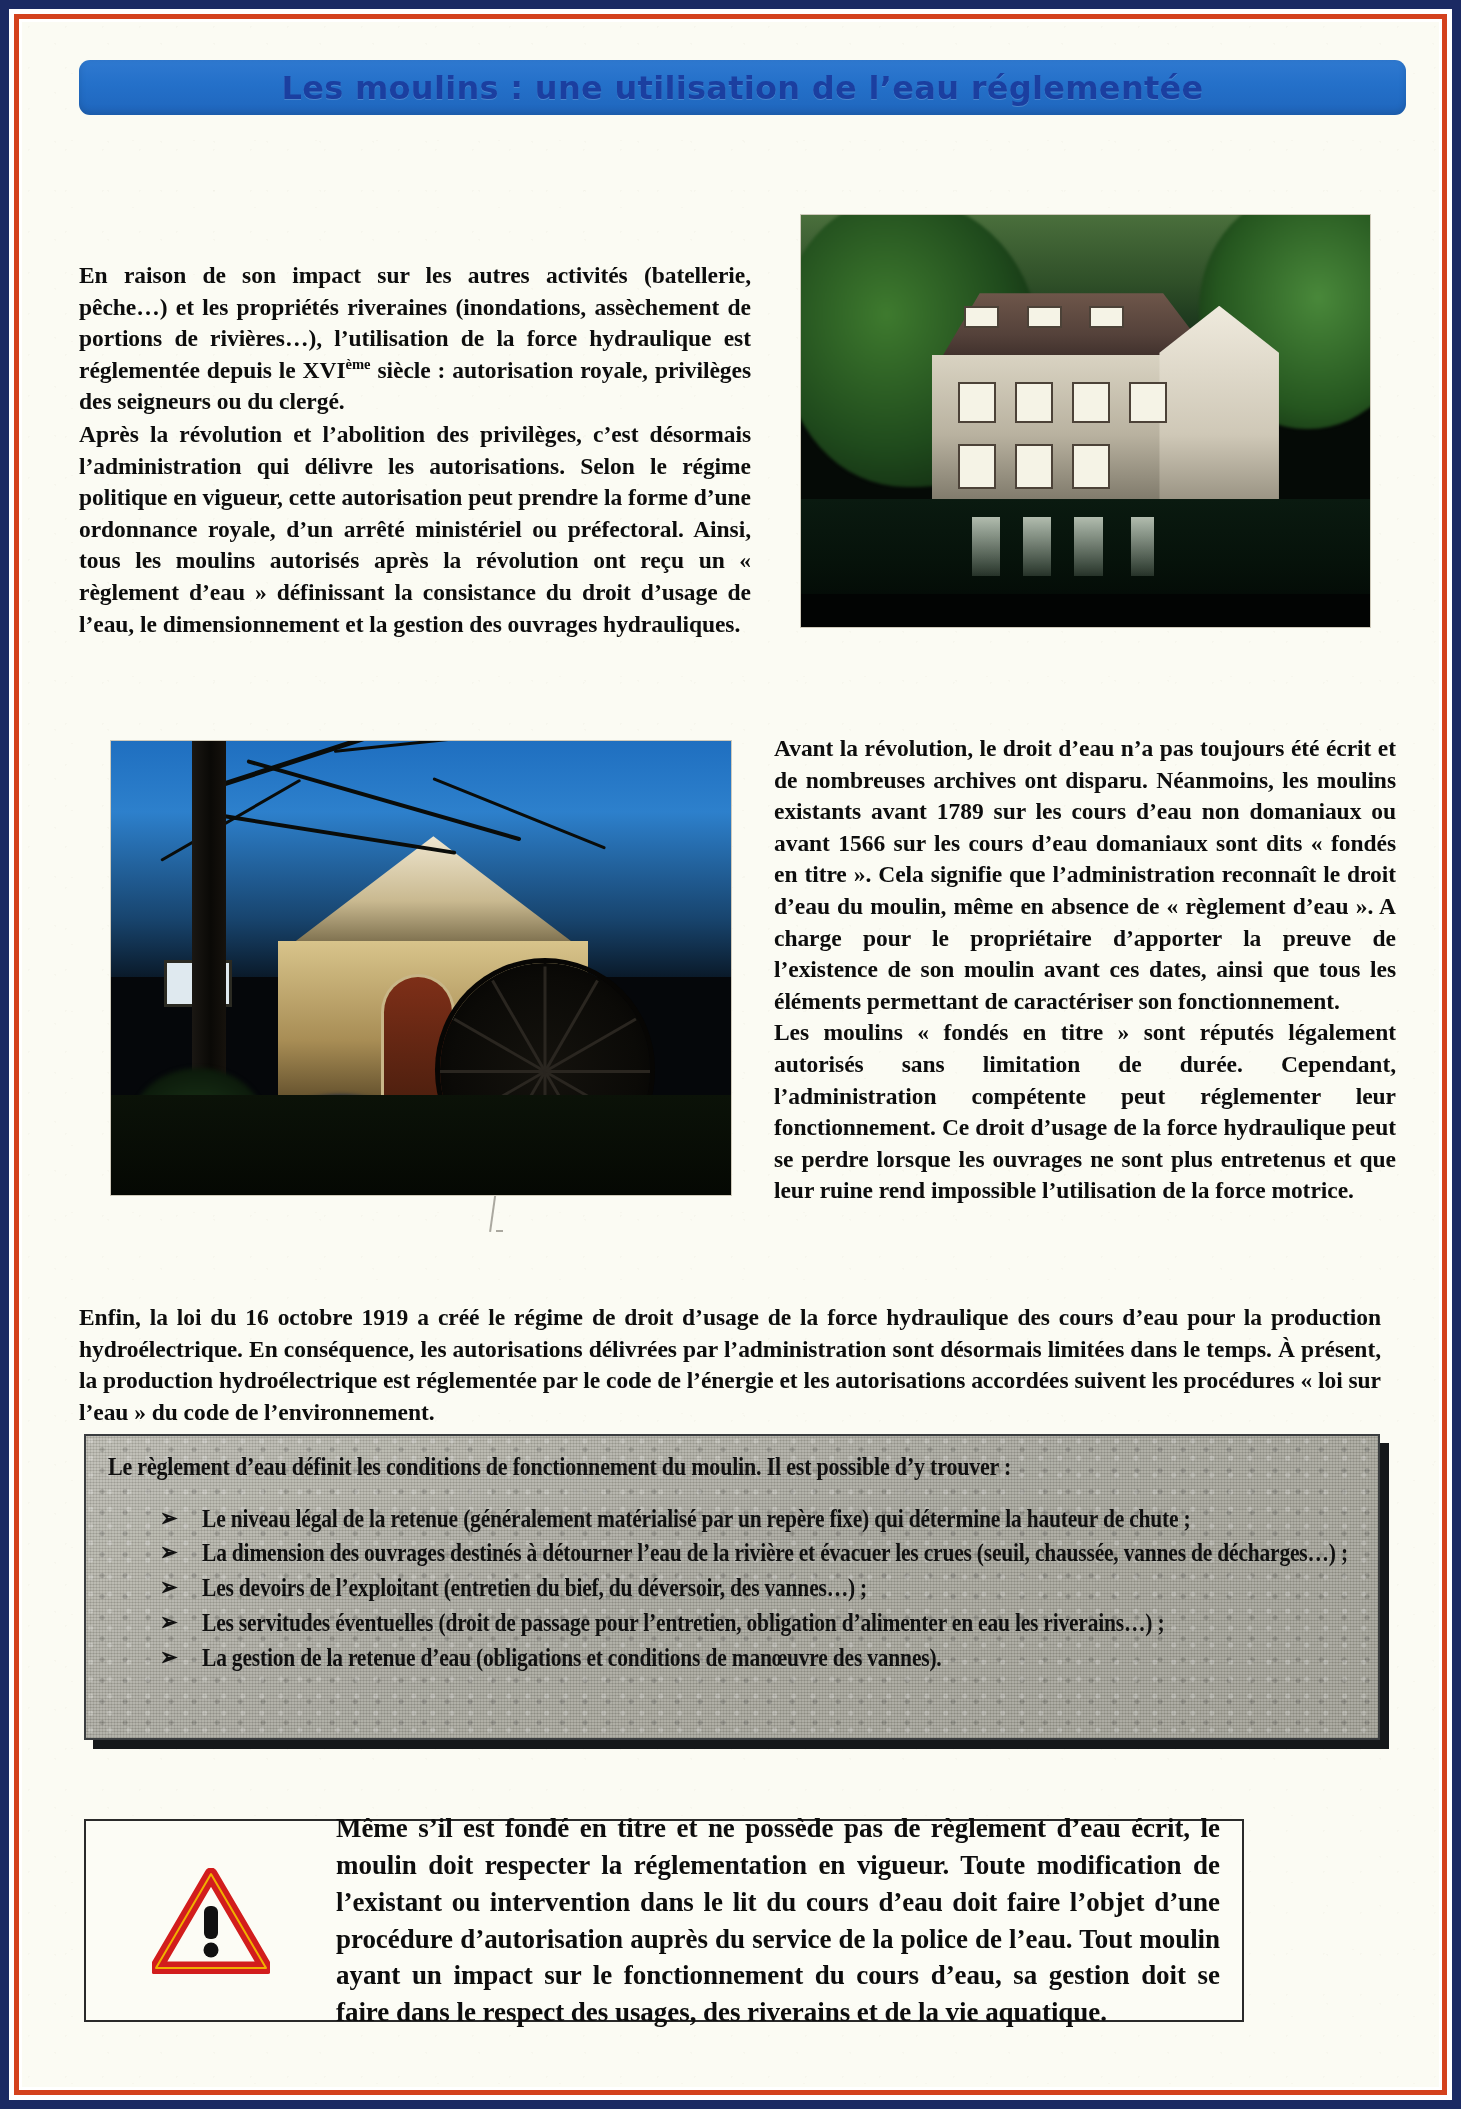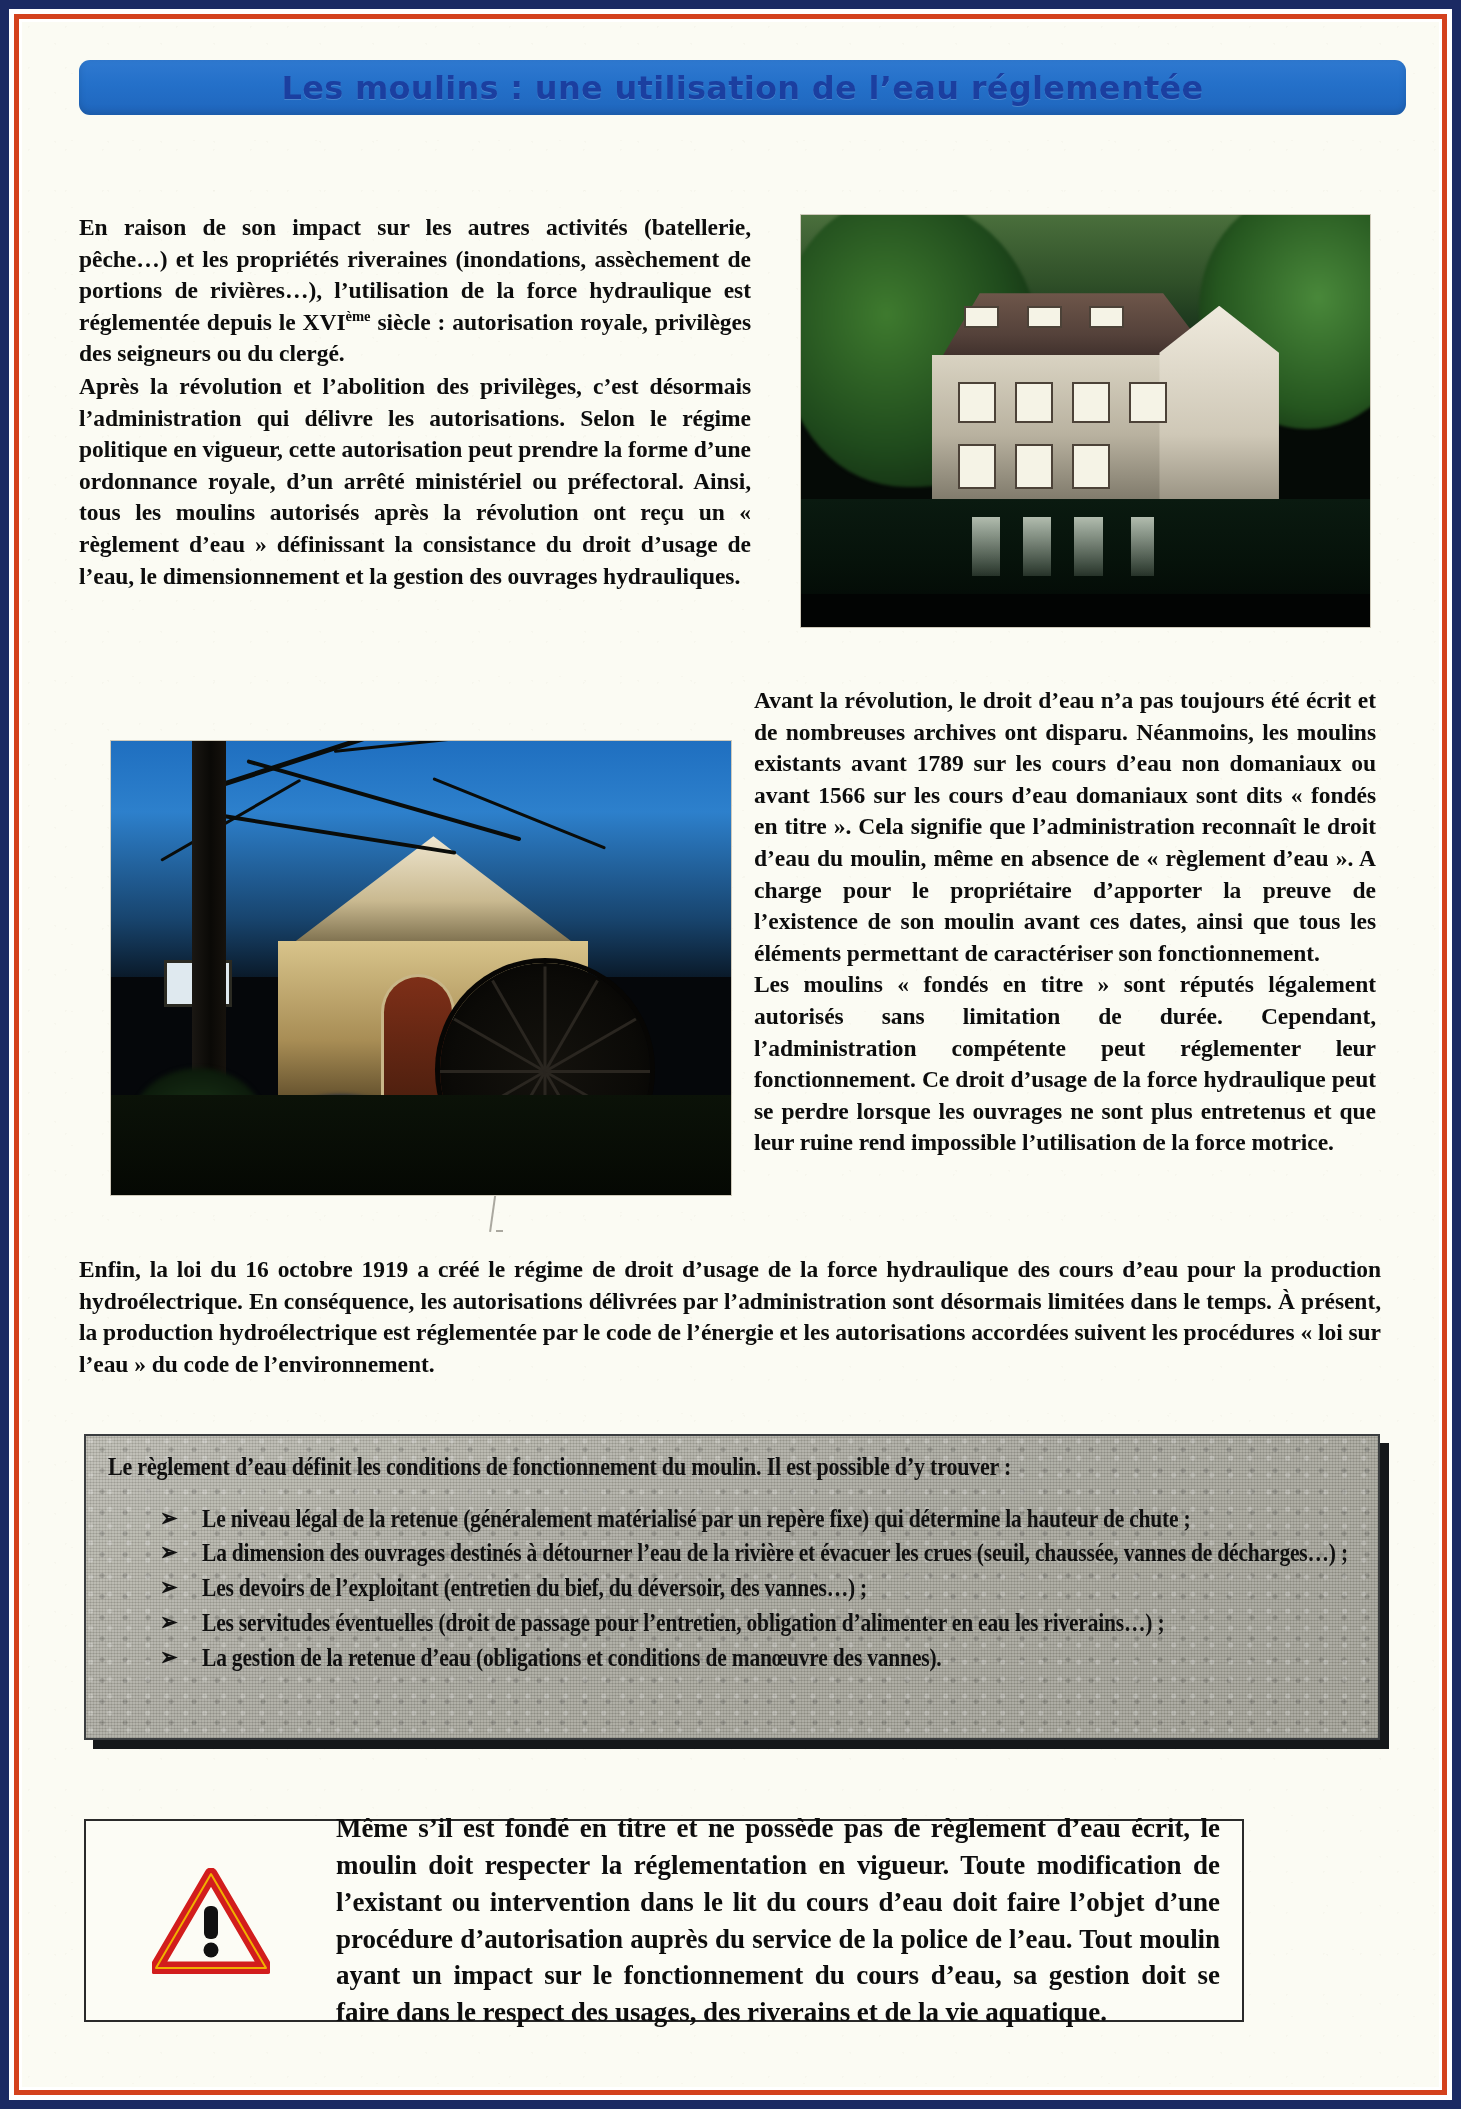--- a/index.html
+++ b/index.html
@@ -82,20 +82,21 @@
   .para {
     position: absolute;
     font-size: 23.5px;
     line-height: 1.345;
     color: #0d0d0d;
     text-align: justify;
     text-justify: inter-word;
     font-weight: bold;
     letter-spacing: -.05px;
     z-index: 2;
+    margin-top: 48px;
   }
 
   
   .photo {
     position: absolute;
     z-index: 2;
     overflow: hidden;
     border: 1px solid #cfcabb;
     box-sizing: border-box;
   }
@@ -394,21 +395,21 @@
       <div class="ph2-bush" style="left:3%;top:72%;width:22%;height:26%;background:radial-gradient(ellipse,#1d3a1a 0%, #0d1c0c 65%, #040704 100%);"></div>
       <div class="ph2-ground"></div>
     </div>
 
     <div class="para" id="intro-col" style="left:57px; top:190px; width:672px;">
       <span>En raison de son impact sur les autres activités (batellerie, pêche…) et les propriétés riveraines (inondations, assèchement de portions de rivières…), l’utilisation de la force hydraulique est réglementée depuis le XVI</span><sup style="font-size:.62em; font-weight:bold;">ème</sup><span> siècle : autorisation royale, privilèges des seigneurs ou du clergé.</span>
       <div style="height:1px;"></div>
       <div>Après la révolution et l’abolition des privilèges, c’est désormais l’administration qui délivre les autorisations. Selon le régime politique en vigueur, cette autorisation peut prendre la forme d’une ordonnance royale, d’un arrêté ministériel ou préfectoral. Ainsi, tous les moulins autorisés après la révolution ont reçu un « règlement d’eau » définissant la consistance du droit d’usage de l’eau, le dimensionnement et la gestion des ouvrages hydrauliques.</div>
     </div>
 
-    <div class="para" id="fonde-col" style="left:732px; top:663px; width:622px;">
+    <div class="para" id="fonde-col" style="left:752px; top:663px; width:622px;">
       <div>Avant la révolution, le droit d’eau n’a pas toujours été écrit et de nombreuses archives ont disparu. Néanmoins, les moulins existants avant 1789 sur les cours d’eau non domaniaux ou avant 1566 sur les cours d’eau domaniaux sont dits « fondés en titre ». Cela signifie que l’administration reconnaît le droit d’eau du moulin, même en absence de « règlement d’eau ». A charge pour le propriétaire d’apporter la preuve de l’existence de son moulin avant ces dates, ainsi que tous les éléments permettant de caractériser son fonctionnement.</div>
       <div>Les moulins « fondés en titre » sont réputés légalement autorisés sans limitation de durée. Cependant, l’administration compétente peut réglementer leur fonctionnement. Ce droit d’usage de la force hydraulique peut se perdre lorsque les ouvrages ne sont plus entretenus et que leur ruine rend impossible l’utilisation de la force motrice.</div>
     </div>
 
     <div class="para" id="loi-1919" style="left:57px; top:1232px; width:1302px;">Enfin, la loi du 16 octobre 1919 a créé le régime de droit d’usage de la force hydraulique des cours d’eau pour la production hydroélectrique. En conséquence, les autorisations délivrées par l’administration sont désormais limitées dans le temps. À présent, la production hydroélectrique est réglementée par le code de l’énergie et les autorisations accordées suivent les procédures « loi sur l’eau » du code de l’environnement.</div>
 
     <div id="reglement-box">
       <div class="shadow"></div>
       <div class="panel">
         <div class="lead">Le règlement d’eau définit les conditions de fonctionnement du moulin. Il est possible d’y trouver :</div>

